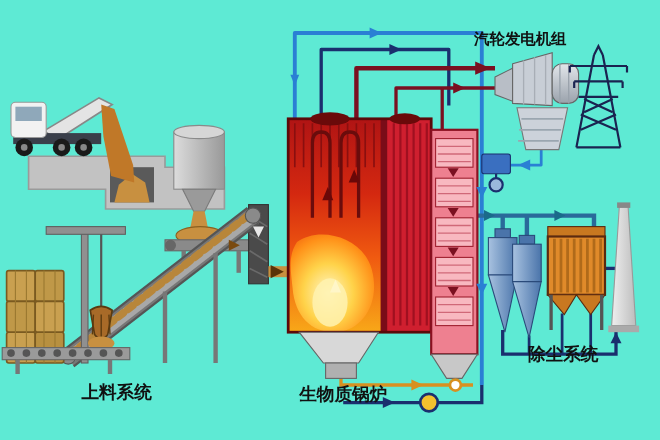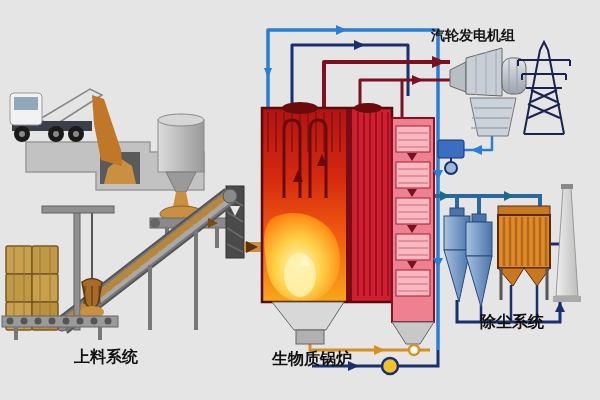--- a/index.html
+++ b/index.html
@@ -1,16 +1,16 @@
 <!DOCTYPE html>
 <html><head>
 <meta charset="utf-8">
 <style>
   html,body{margin:0;padding:0;background:#ffffff;}
-  .stage{position:relative;width:600px;height:400px;background:#e5e5e5;overflow:hidden;
+  .stage{position:relative;width:600px;height:400px;background:#5eead4;overflow:hidden;
          font-family:"Liberation Sans",sans-serif;}
   svg{display:block;}
   .lbl{font-family:"Liberation Sans",sans-serif;font-weight:bold;fill:#111111;}
 </style>
 </head>
 <body>
 
 <div class="stage">
 <svg width="600" height="400" viewBox="0 0 600 400" xmlns="http://www.w3.org/2000/svg">
   <defs>

